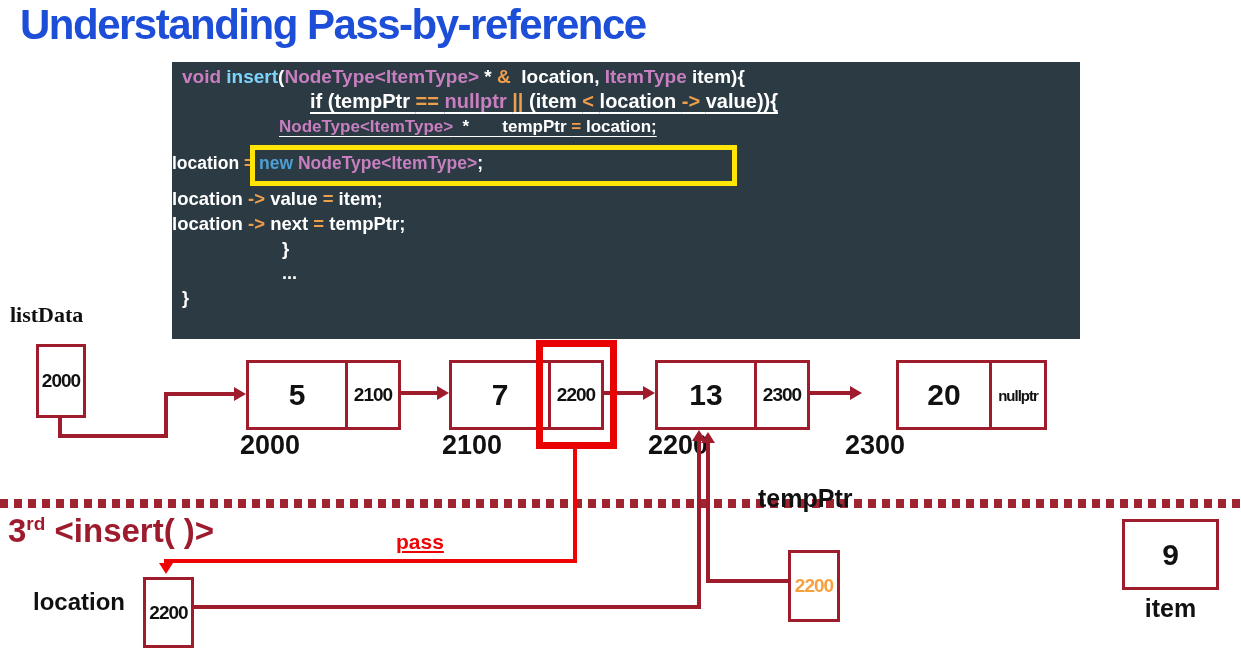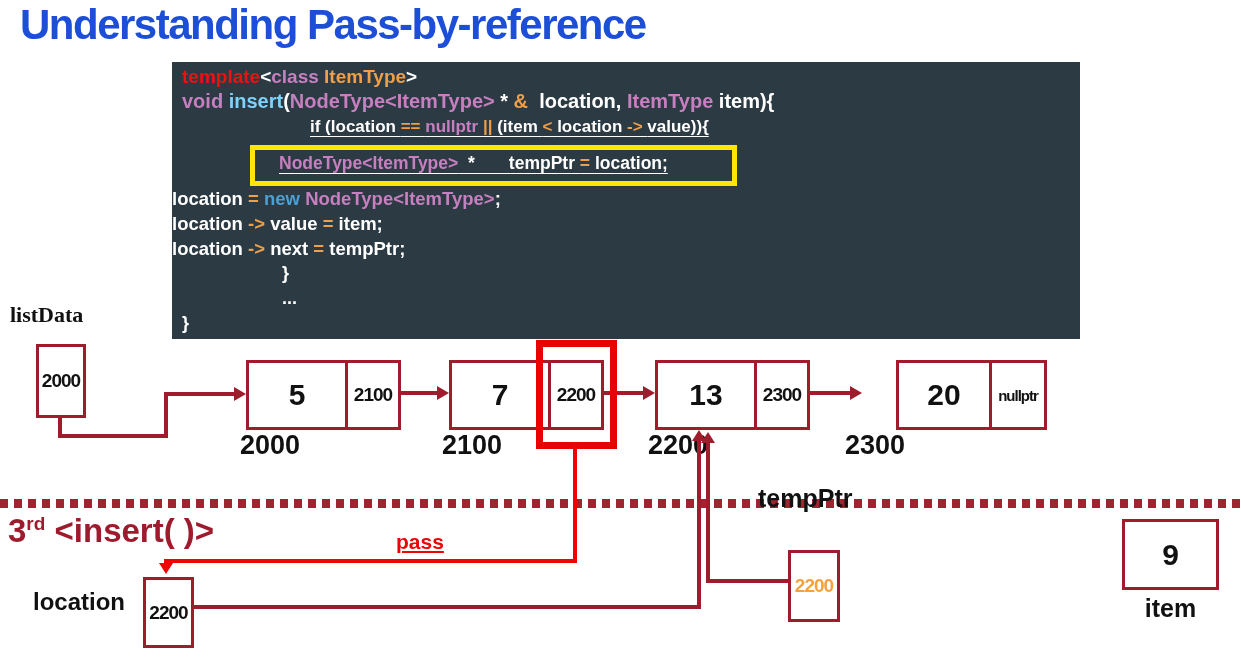--- a/index.html
+++ b/index.html
@@ -65,23 +65,22 @@
 </style>
 </head>
 <body>
 
 <div class="slide">
 
   <div class="title">Understanding Pass-by-reference</div>
 
   <div class="code-block">
     <div>
-        <div class="code-line ind0"><span class="c-kwred">template</span><span class="c-white">&lt;</span><span class="c-plum">class </span><span class="c-orange">ItemType</span><span class="c-white">&gt;</span></div>
         <div class="code-line ind0"><span class="c-plum">void </span><span class="c-teal">insert</span><span class="c-white">(</span><span class="c-plum">NodeType&lt;ItemType&gt;</span><span class="c-white"> * </span><span class="c-orange">&amp;</span><span class="c-white">  location, </span><span class="c-plum">ItemType</span><span class="c-white"> item){</span></div>
-        <div class="code-line ind1 u"><span class="c-white">if (location </span><span class="c-orange">== </span><span class="c-plum">nullptr </span><span class="c-orange">|| </span><span class="c-white">(item </span><span class="c-orange">&lt; </span><span class="c-white">location </span><span class="c-orange">-&gt; </span><span class="c-white">value)){</span></div>
+        <div class="code-line ind1 u"><span class="c-white">if (tempPtr </span><span class="c-orange">== </span><span class="c-plum">nullptr </span><span class="c-orange">|| </span><span class="c-white">(item </span><span class="c-orange">&lt; </span><span class="c-white">location </span><span class="c-orange">-&gt; </span><span class="c-white">value)){</span></div>
         <div class="code-line ind2 u"><span class="c-plum">NodeType&lt;ItemType&gt;</span><span class="c-white">  *       tempPtr </span><span class="c-orange">= </span><span class="c-white">location;</span></div>
         <div class="code-line ind3"><span class="c-white">location </span><span class="c-orange">= </span><span class="c-blue">new </span><span class="c-plum">NodeType&lt;ItemType&gt;</span><span class="c-white">;</span></div>
         <div class="code-line ind3"><span class="c-white">location </span><span class="c-orange">-&gt; </span><span class="c-white">value </span><span class="c-orange">= </span><span class="c-white">item;</span></div>
         <div class="code-line ind3"><span class="c-white">location </span><span class="c-orange">-&gt; </span><span class="c-white">next </span><span class="c-orange">= </span><span class="c-white">tempPtr;</span></div>
         <div class="code-line ind4"><span class="c-white">}</span></div>
         <div class="code-line ind4"><span class="c-white">...</span></div>
         <div class="code-line ind0"><span class="c-white">}</span></div>
       </div>
   </div>
   <div class="hl-yellow"></div>

